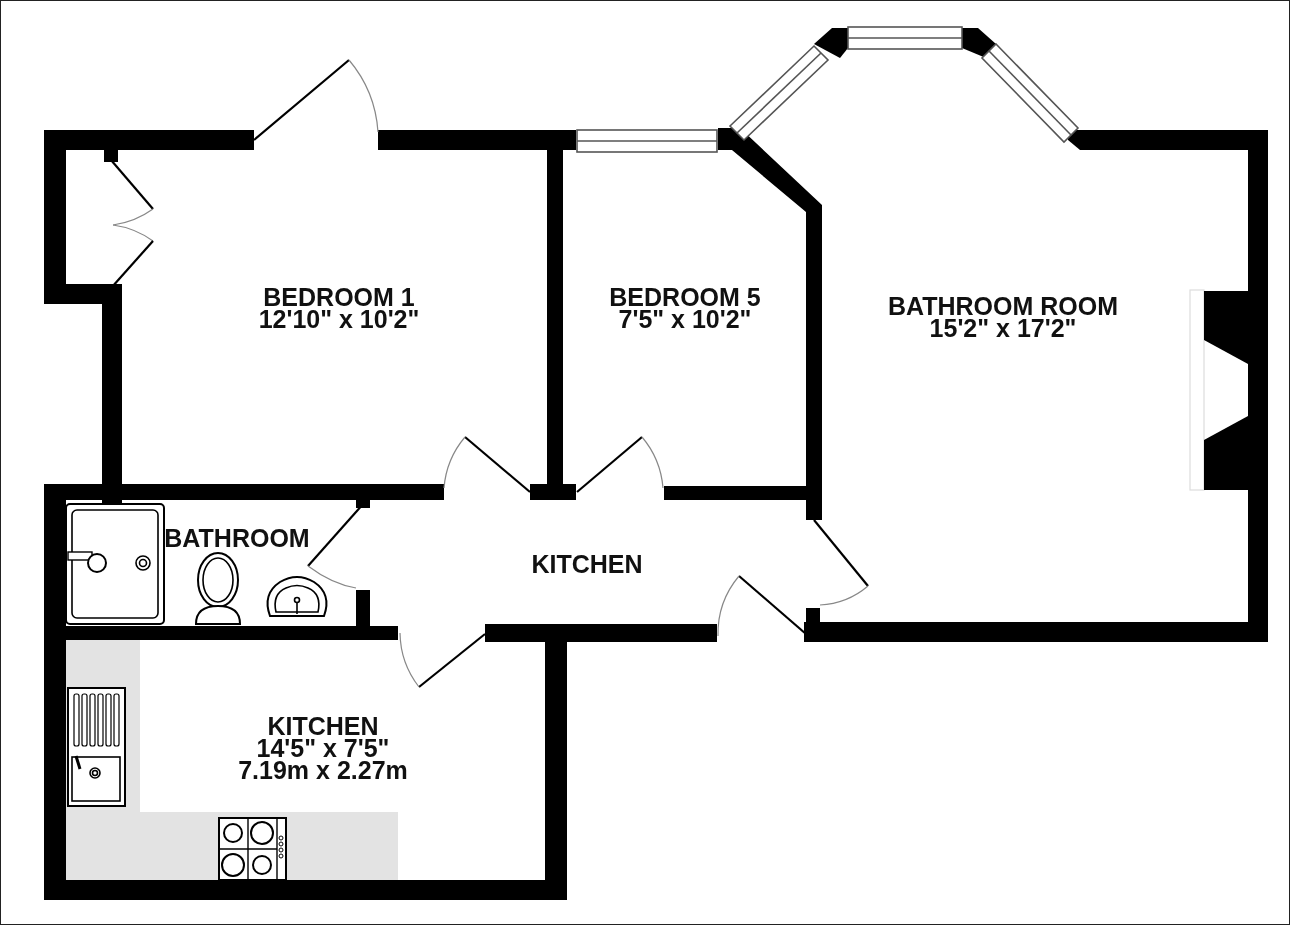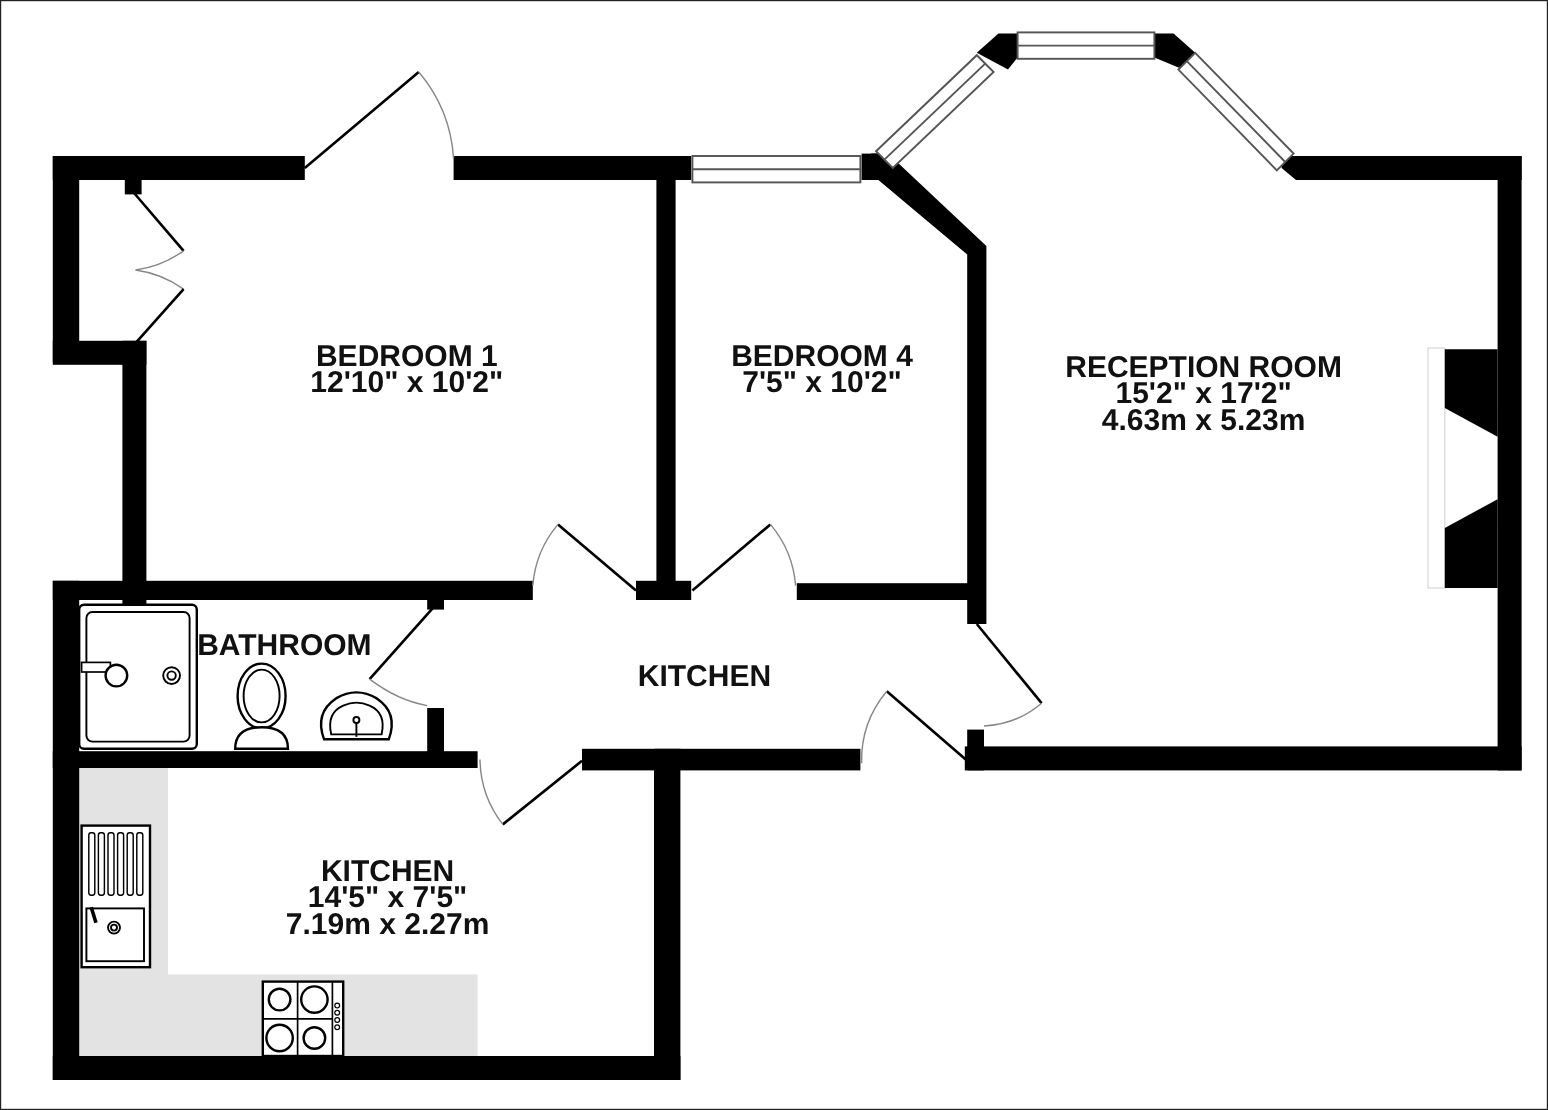--- a/index.html
+++ b/index.html
@@ -177,28 +177,27 @@
     </g>
   </g>
 </svg>
 
 <div class="label" style="left:229px; top:286px; width:220px;">
   <span class="ln">BEDROOM 1</span>
   <span class="ln">12'10"  x 10'2"</span>
 </div>
 
 <div class="label" style="left:575px; top:286px; width:220px;">
-  <span class="ln">BEDROOM 4</span>
+  <span class="ln">BEDROOM 5</span>
   <span class="ln">7'5"  x 10'2"</span>
 </div>
 
 <div class="label" style="left:873px; top:295px; width:260px;">
-  <span class="ln">RECEPTION ROOM</span>
+  <span class="ln">BATHROOM ROOM</span>
   <span class="ln">15'2"  x 17'2"</span>
-  <span class="ln">4.63m  x 5.23m</span>
 </div>
 
 <div class="label" style="left:157px; top:527px; width:160px;">
   <span class="ln">BATHROOM</span>
 </div>
 
 <div class="label" style="left:507px; top:553px; width:160px;">
   <span class="ln">KITCHEN</span>
 </div>
 

